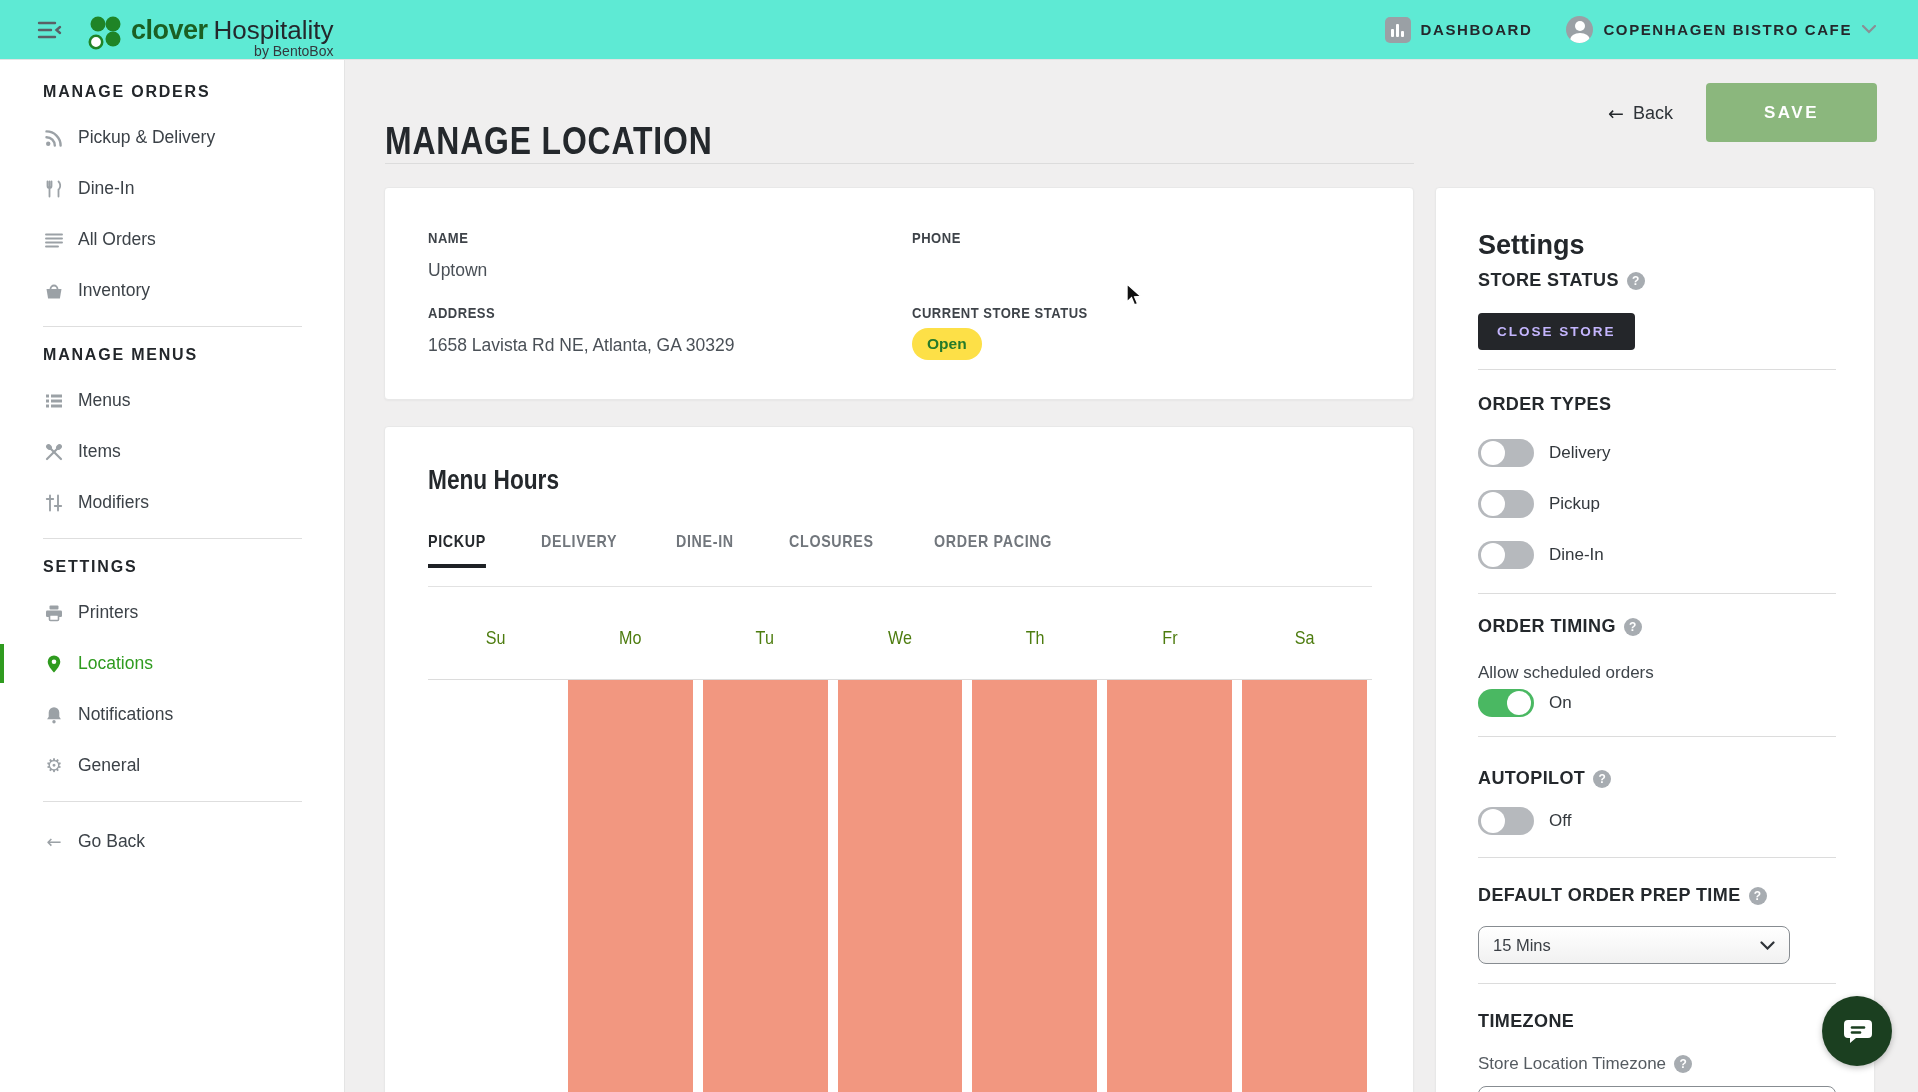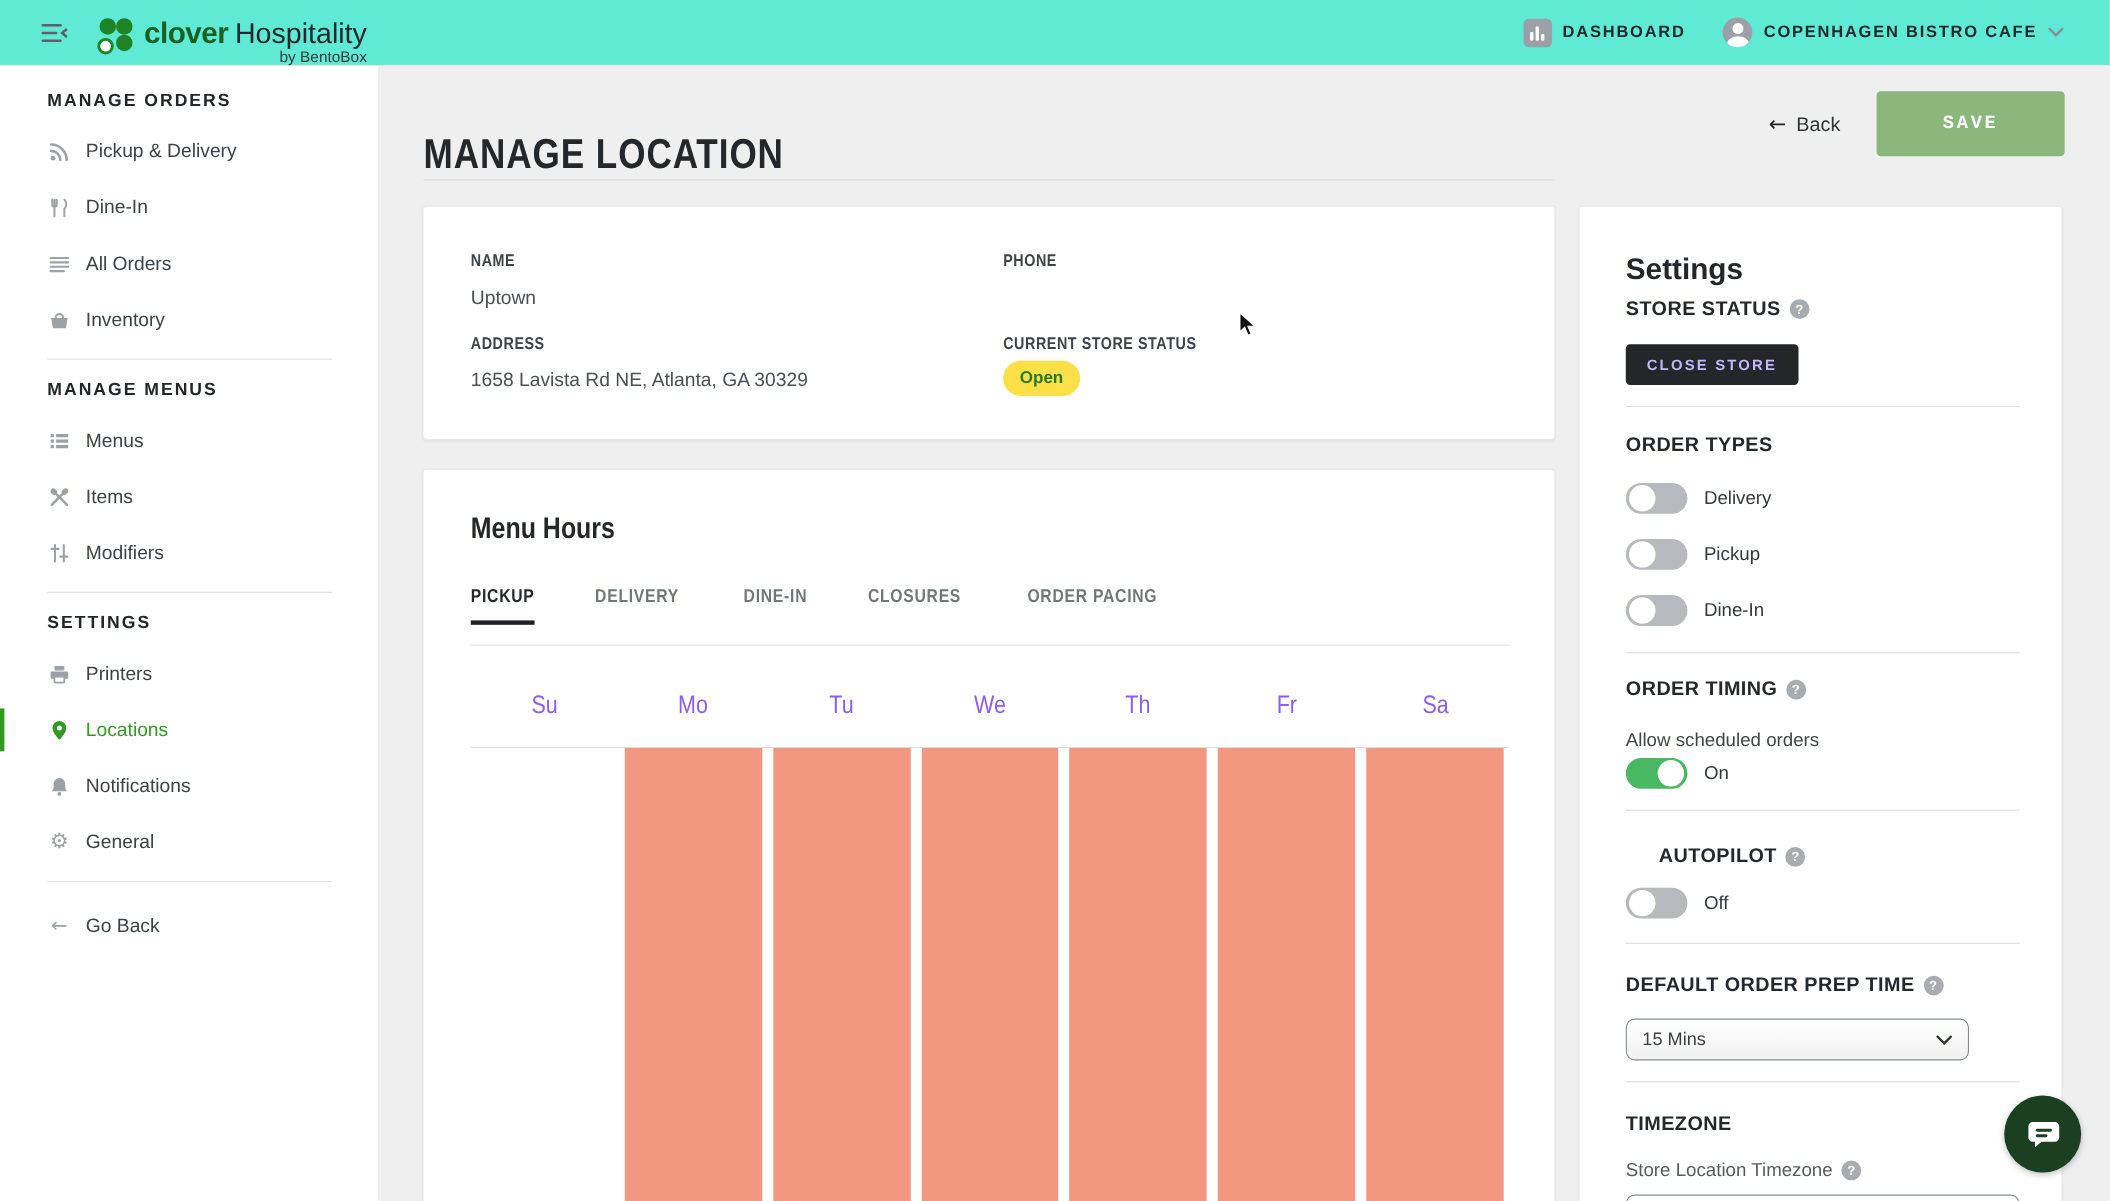--- a/index.html
+++ b/index.html
@@ -49,21 +49,21 @@
 
   
   .main { position:absolute; top:60px; left:345px; right:0; bottom:0; overflow:hidden; }
   .page-title { position:absolute; left:40px; top:60px; font-size:38px; font-weight:bold;
                 letter-spacing:1px; color:#24282c; }
   .back-link { position:absolute; top:42px; right:245px; display:flex; align-items:center; gap:9px;
                font-size:18px; color:#2e3338; cursor:pointer; }
   .back-arrow { font-family:"DejaVu Sans", sans-serif; font-size:19px; color:#24282c; }
   .save-btn { position:absolute; top:23px; right:41px; width:171px; height:59px; background:#8bb77d;
               border:none; border-radius:4px; color:#fff; font-size:17px; font-weight:bold;
-              letter-spacing:2.5px; font-family:Liberation Mono, monospace; cursor:pointer; }
+              letter-spacing:2.5px; font-family:Liberation Sans, sans-serif; cursor:pointer; }
   .title-rule { position:absolute; left:40px; top:103px; width:1029px; height:1px; background:#dcdcdc; }
 
   .card { position:absolute; background:#fff; border:1px solid #e8e8e8; border-radius:4px;
           box-shadow:0 1px 2px rgba(0,0,0,.04); }
   .card-info  { left:39px; top:127px; width:1030px; height:213px; }
   .card-hours { left:39px; top:366px; width:1030px; height:900px; overflow:hidden; }
   .panel      { left:1090px; top:127px; width:440px; height:1010px; }
 
   
   .ci-label { position:absolute; font-size:15.5px; font-weight:bold; letter-spacing:.6px; color:#3e4349; }
@@ -76,21 +76,21 @@
   .tabs { position:absolute; left:43px; top:105px; display:flex; gap:44px; }
   .tab  { font-size:17px; font-weight:bold; letter-spacing:.8px; color:#71767c; cursor:pointer; }
   .tab span { display:inline-block; transform:scaleX(.84); transform-origin:left center; padding-bottom:12px; }
   .tab.active { color:#24282c; }
   .tab.active span { border-bottom:4px solid #1e2125; }
   .tabs-rule { position:absolute; left:43px; top:159px; width:944px; height:1px; background:#e2e2e2; }
   .hours-grid { position:absolute; left:43px; top:200px; width:944px; bottom:0; display:flex; }
   .grid-line  { position:absolute; left:43px; top:252px; width:944px; height:1px; background:#dcdcdc; z-index:2; }
   .hcol { flex:1; display:flex; flex-direction:column; }
   .dlab { height:52px; display:flex; justify-content:center; align-items:flex-start;
-          font-size:23px; color:#8b5cf6; }
+          font-size:19px; color:#4d7c0f; }
   .dbar { flex:1; margin:1px 5px 0 5px; }
 
   
   .panel .abs { position:absolute; }
   .p-title { left:42px; top:42px; font-size:27px; font-weight:bold; color:#23272b; }
   .p-sect  { font-size:18px; font-weight:bold; letter-spacing:.4px; color:#24282c;
              display:flex; align-items:center; gap:8px; }
   .help { width:18px; height:18px; border-radius:50%; background:#a7acb1; color:#fff; font-size:12px;
           font-weight:bold; display:inline-flex; align-items:center; justify-content:center; flex:none; }
   .close-store-btn { left:42px; top:125px; height:37px; padding:0 19px; background:#24262a; color:#c4b5fd;
@@ -403,21 +403,21 @@
     </div>
     <div class="abs p-text" style="left:42px; top:475px;">Allow scheduled orders</div>
     <div class="abs toggle-row" style="left:42px; top:501px;">
       <div class="toggle on">
           <div class="knob"></div>
         </div>
       <span class="t-label">On</span>
     </div>
     <div class="abs p-div" style="top:548px;"></div>
 
-    <div class="abs p-sect" style="left:42px; top:580px;margin-left:30px;">
+    <div class="abs p-sect" style="left:42px; top:580px;">
       <span>AUTOPILOT</span>
       <span class="help">?</span>
     </div>
     <div class="abs toggle-row" style="left:42px; top:619px;">
       <div class="toggle">
           <div class="knob"></div>
         </div>
       <span class="t-label">Off</span>
     </div>
     <div class="abs p-div" style="top:669px;"></div>

